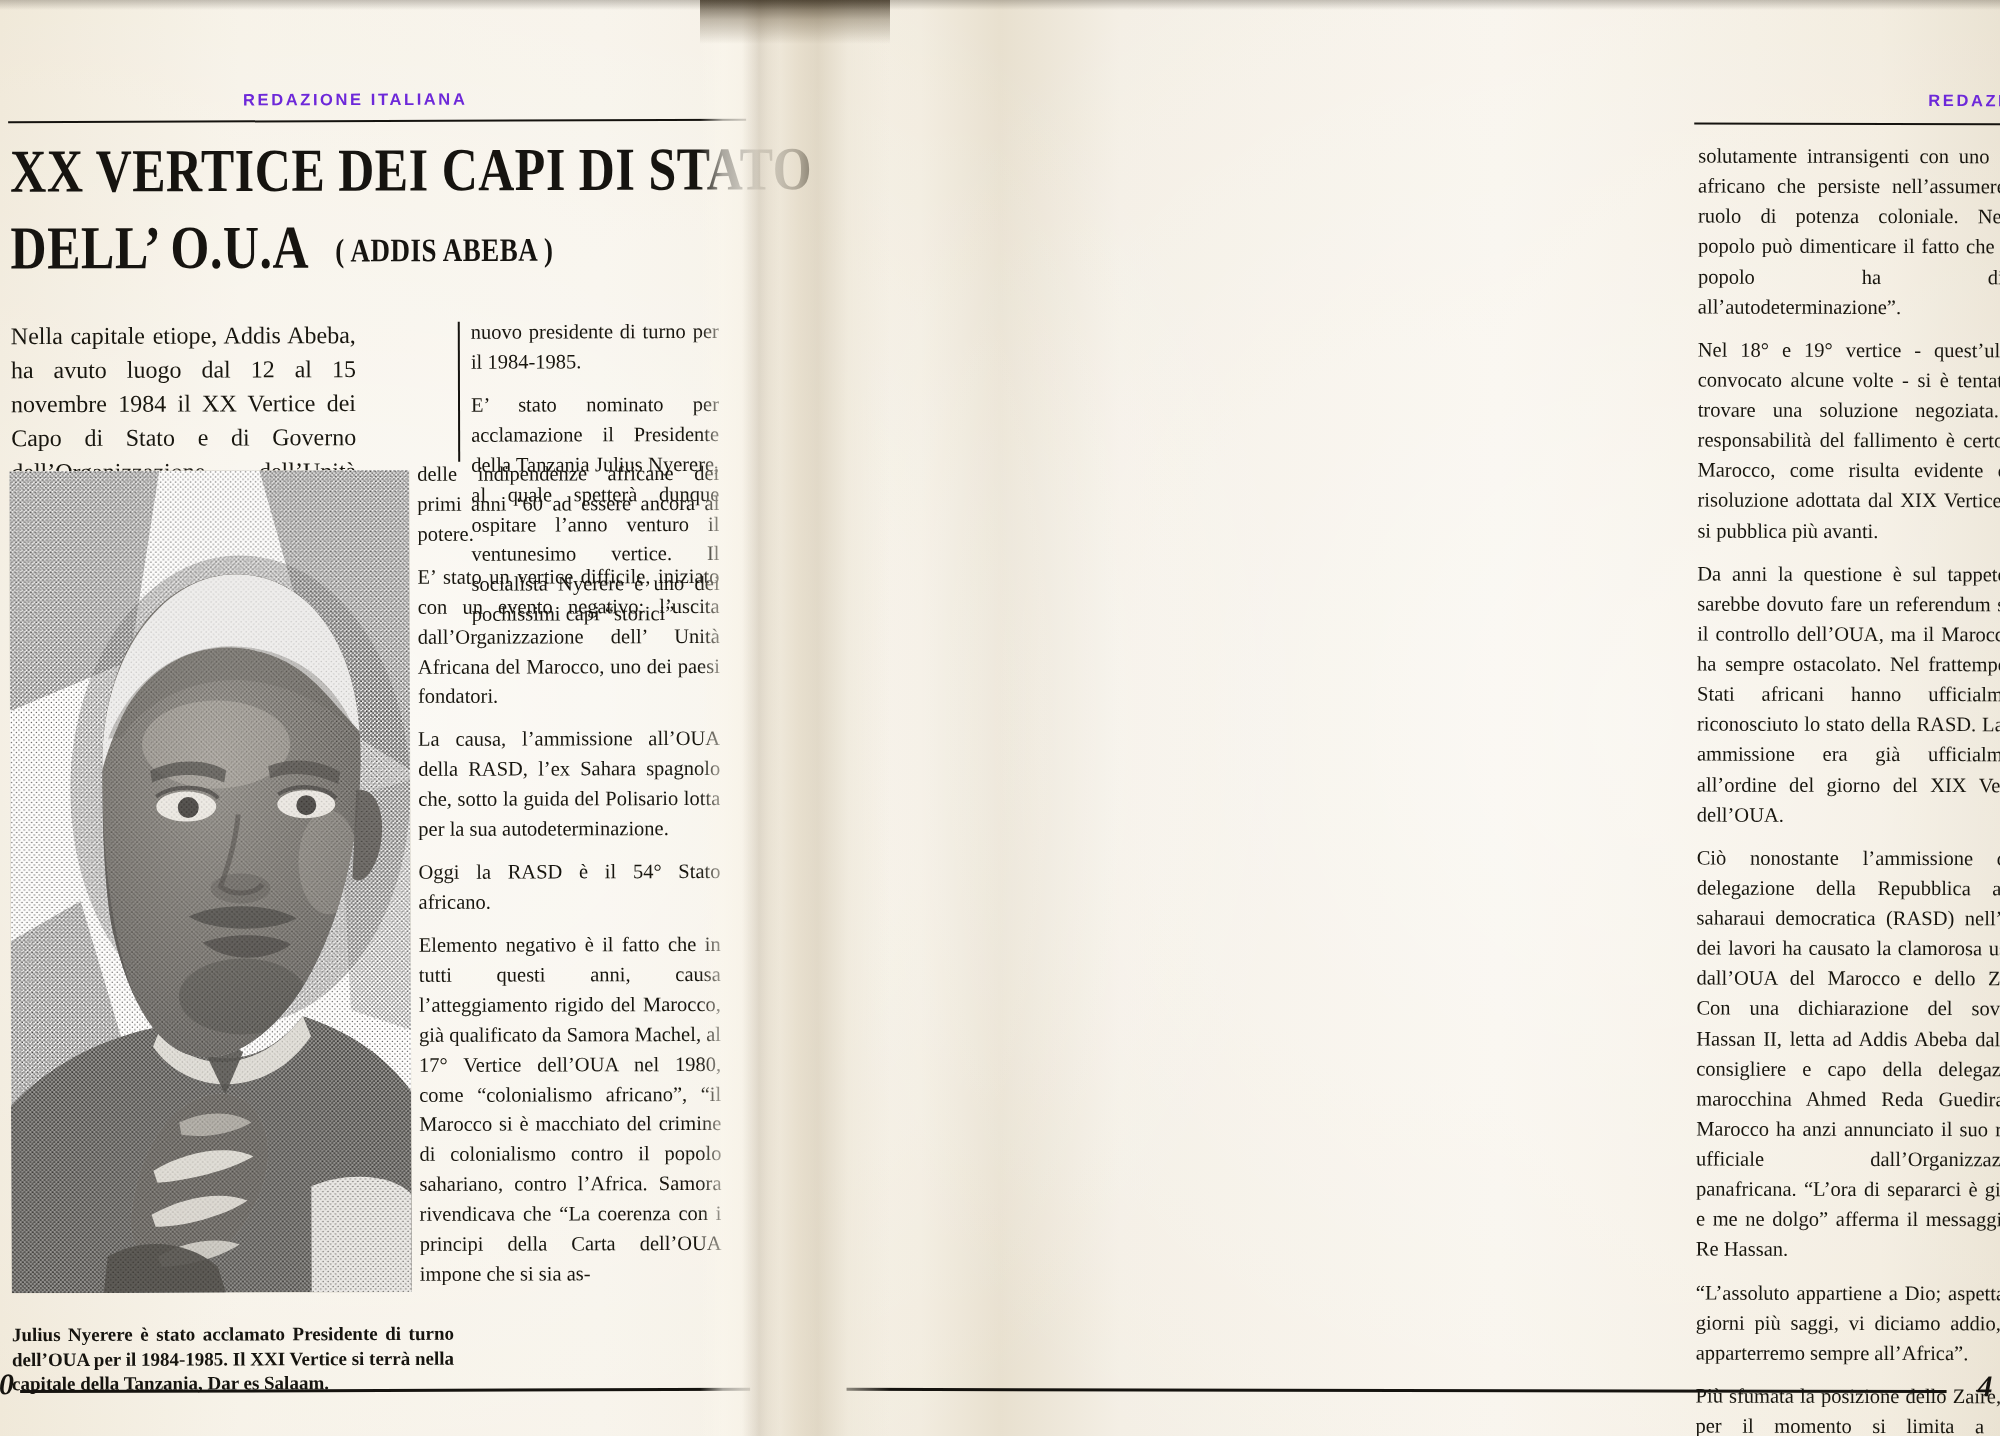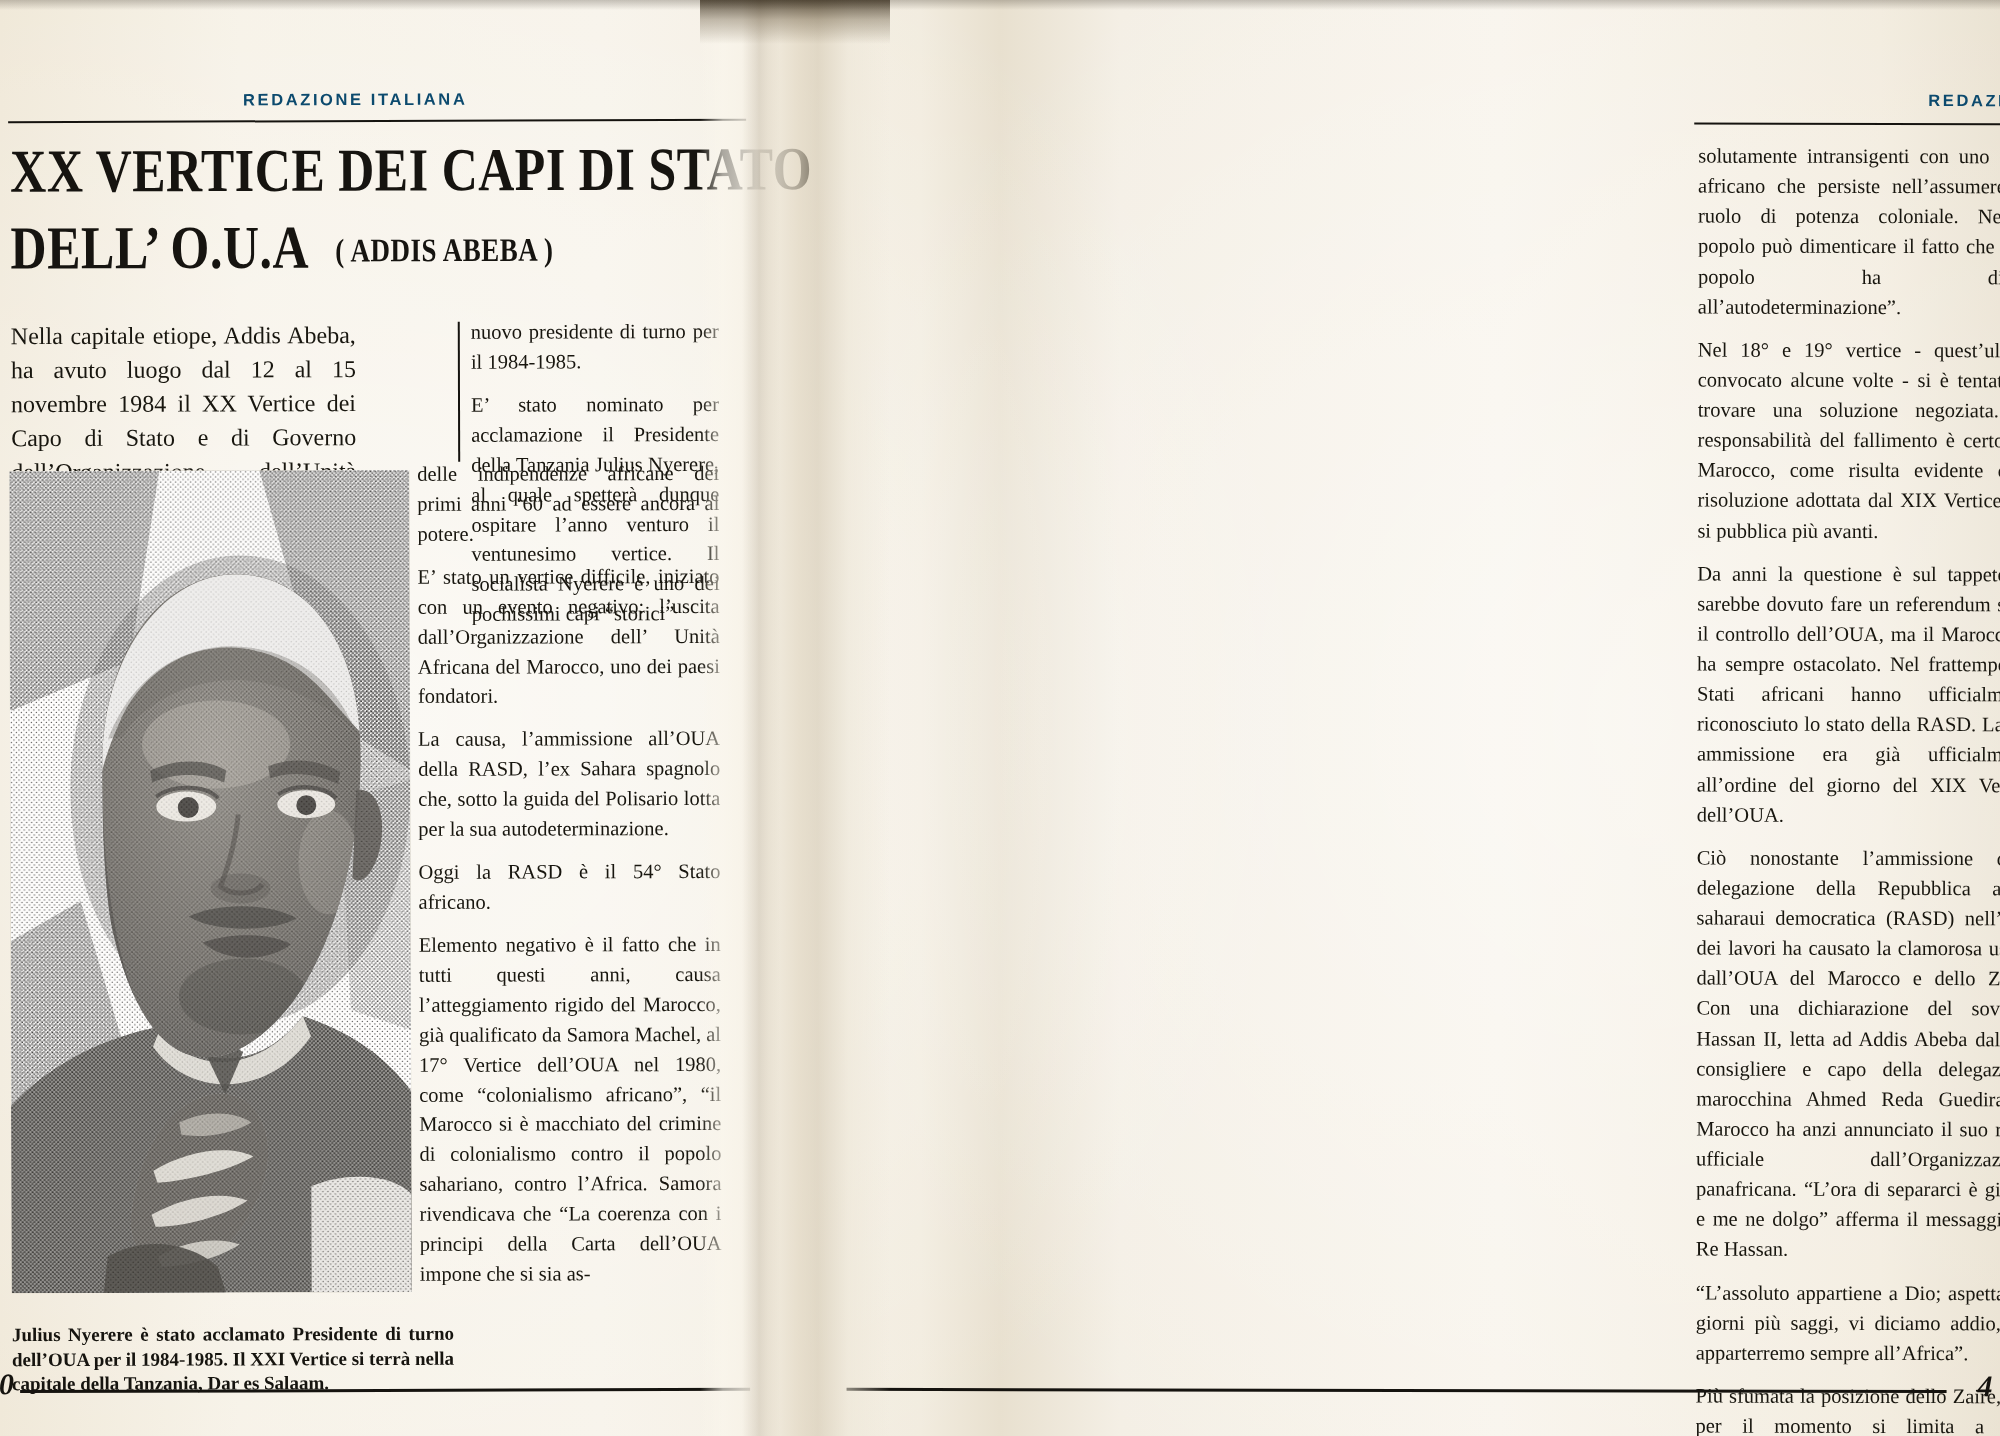--- a/index.html
+++ b/index.html
@@ -83,21 +83,21 @@
   #page-left  { left: 0px;   width: 750px; }
   #page-right { left: 845px; width: 1155px; }
 
   
   .running-head {
     position: absolute;
     font-family: "Liberation Sans", sans-serif;
     font-weight: bold;
     font-size: 16.5px;
     letter-spacing: 2.6px;
-    color: #0c4a6e;
+    color: #6d28d9;
     white-space: nowrap;
   }
   .head-rule {
     position: absolute;
     height: 2.4px;
     background: #15130f;
   }
 
   
   #lp-head  { top: 90px; left: 245px; }

